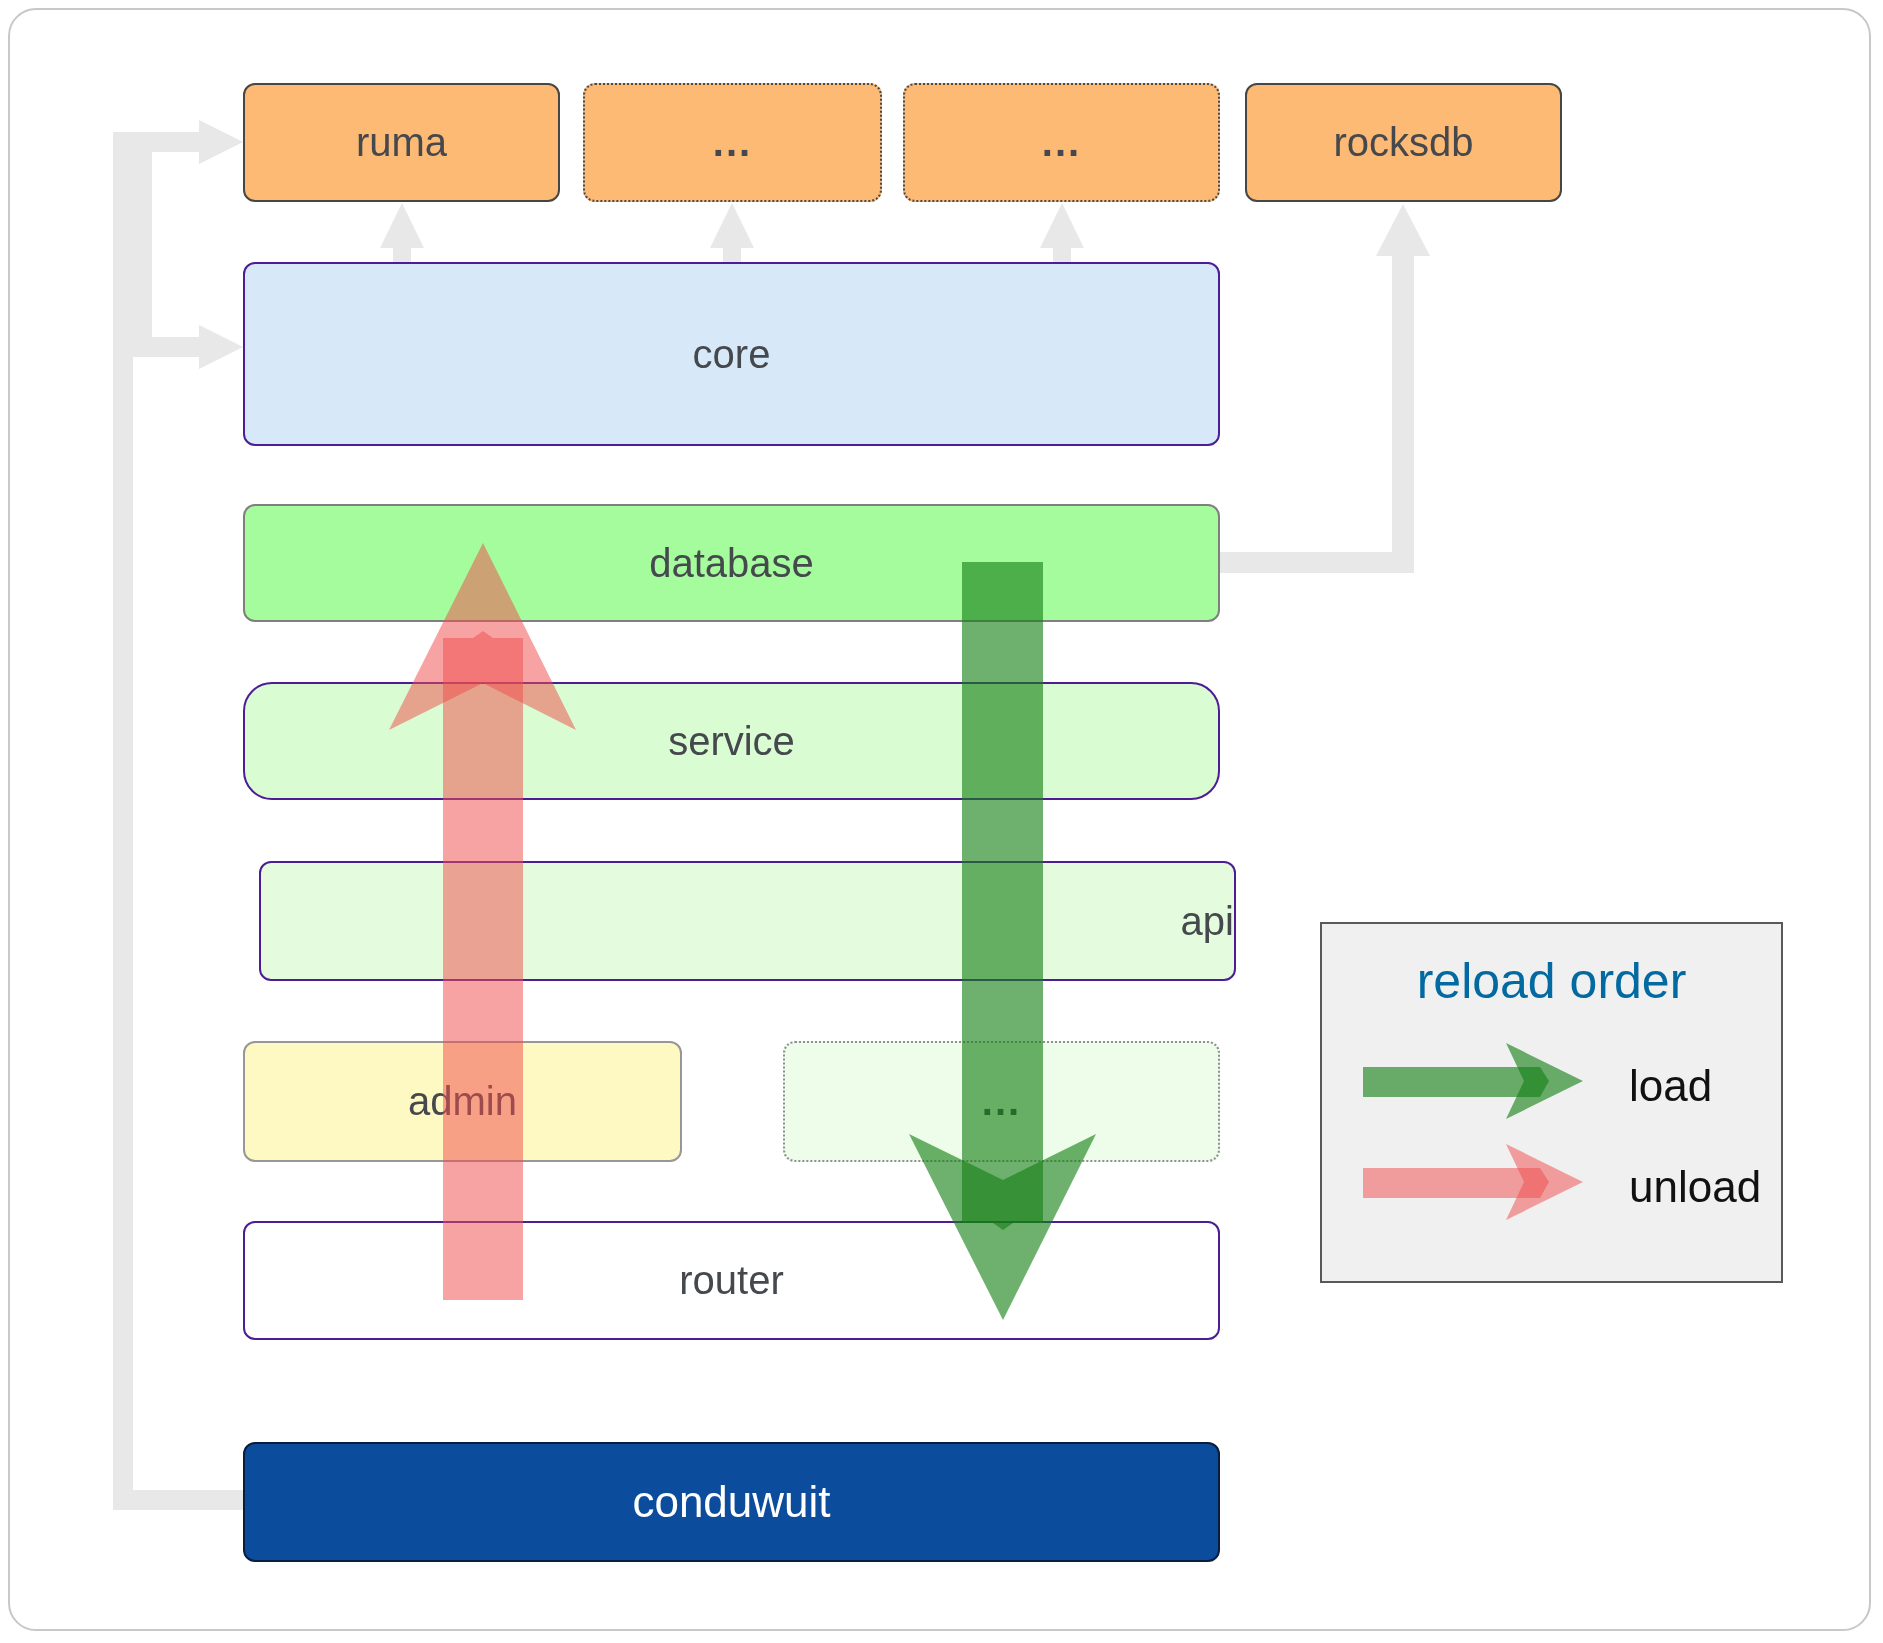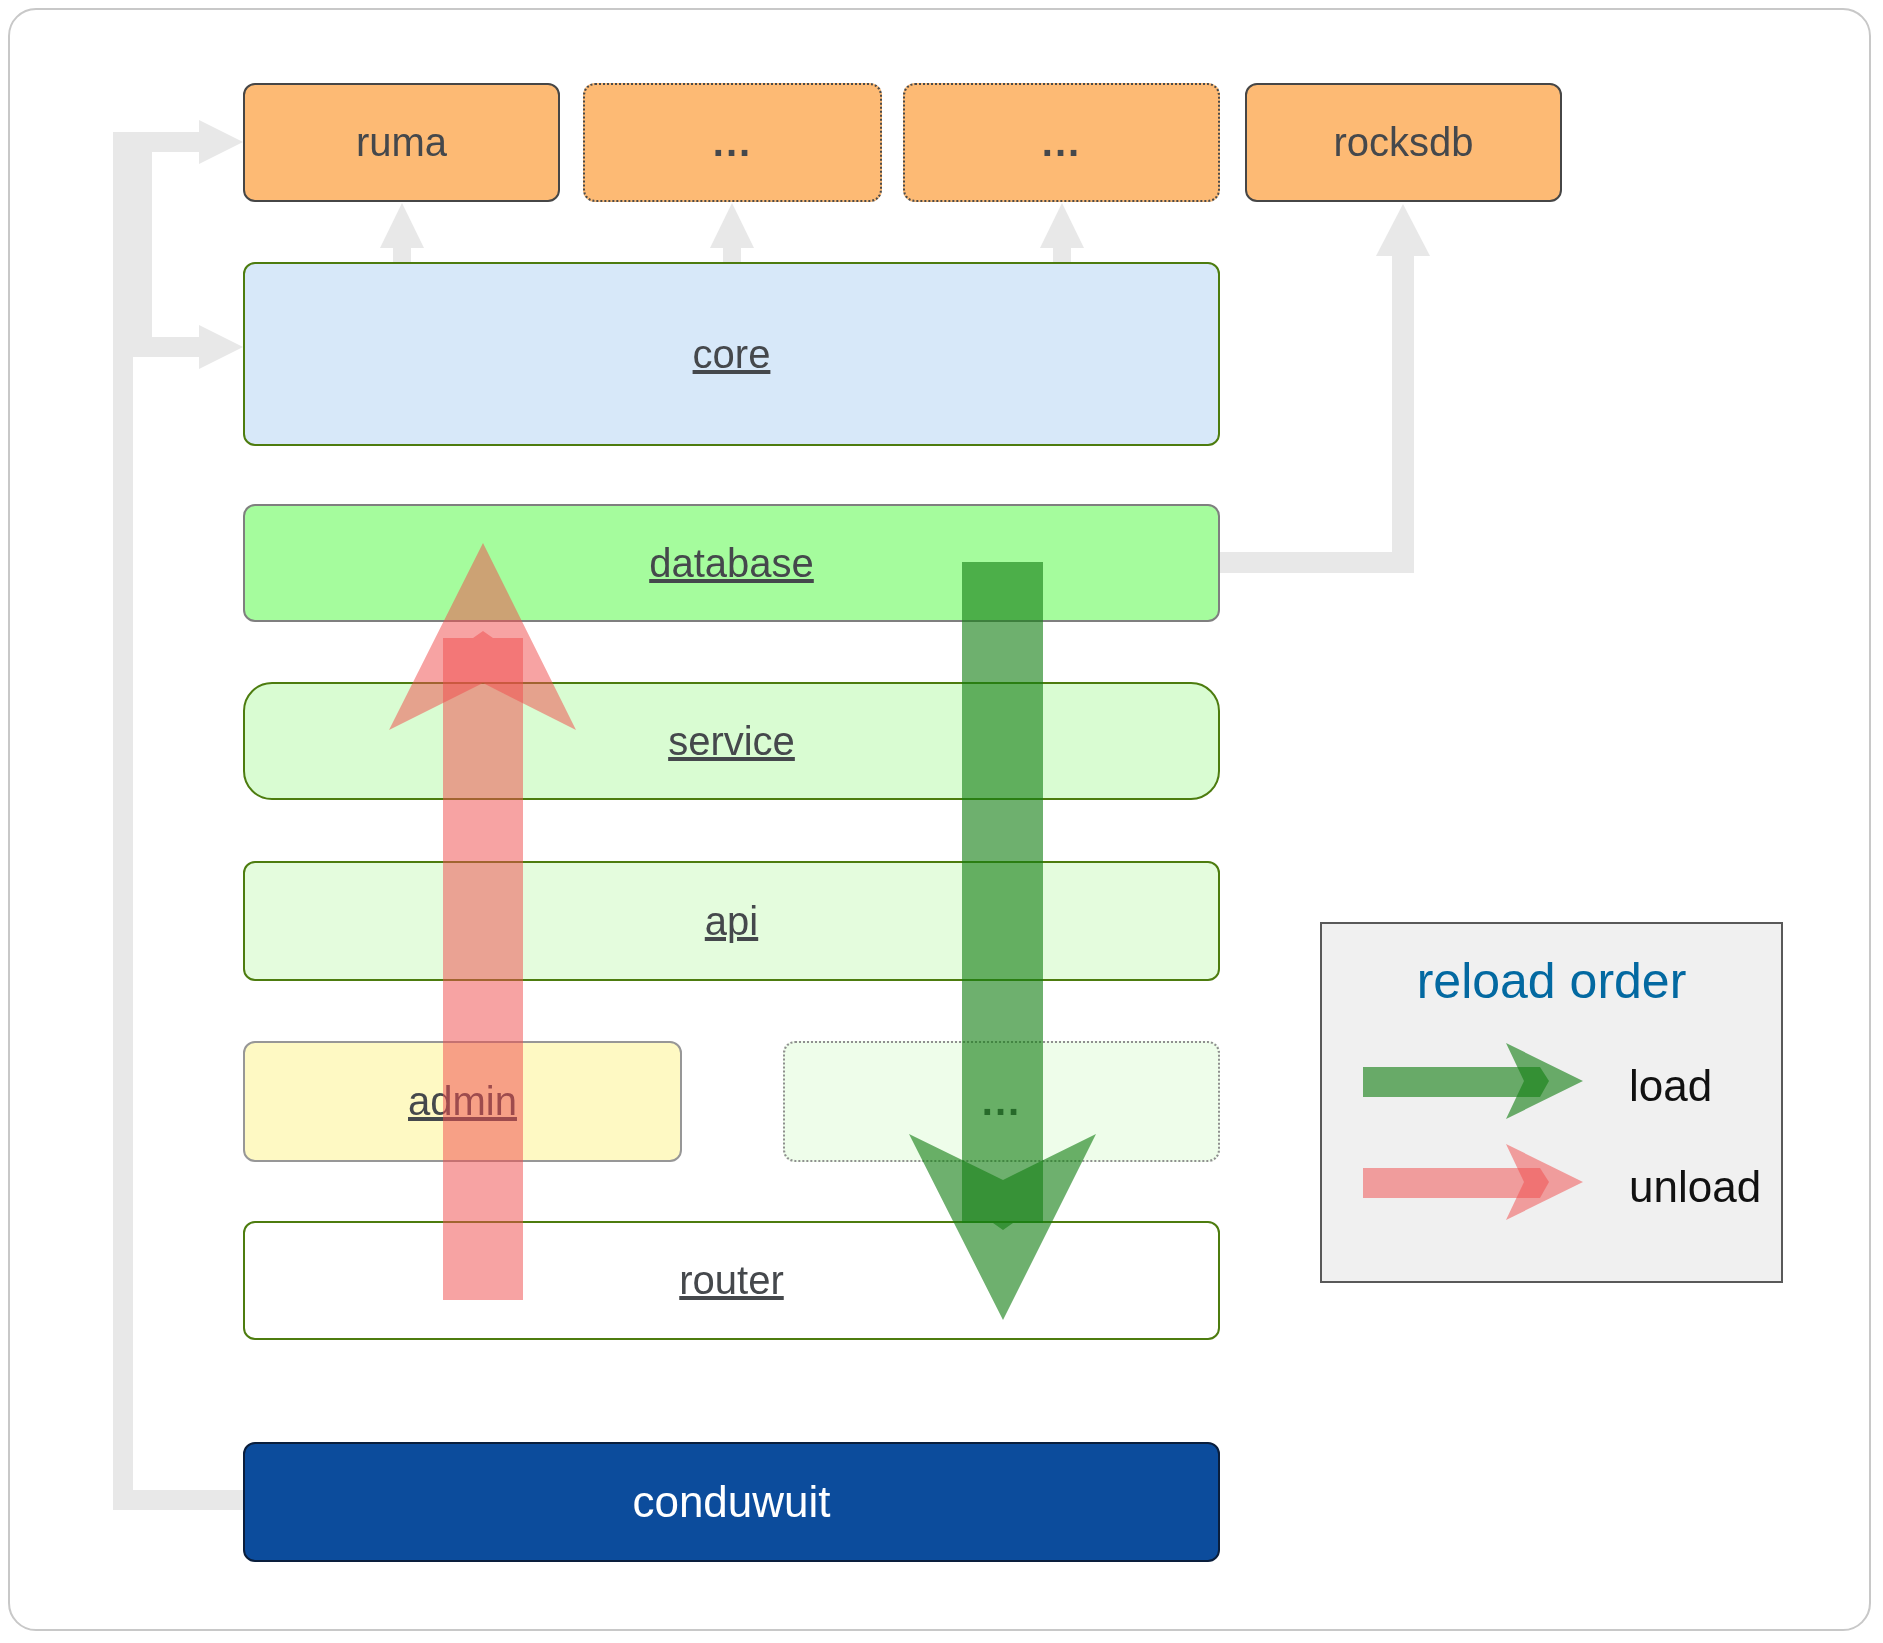--- a/index.html
+++ b/index.html
@@ -5,21 +5,21 @@
   html,body{margin:0;padding:0;background:#ffffff;font-family:"Liberation Sans",sans-serif;}
   #stage{position:relative;width:1883px;height:1643px;background:#ffffff;overflow:hidden;}
   #frame{position:absolute;left:8px;top:8px;width:1863px;height:1623px;border:2px solid #c8c8c8;border-radius:28px;box-sizing:border-box;}
   svg.layer{position:absolute;left:0;top:0;pointer-events:none;}
   #svg-under{z-index:1;}
   .box{position:absolute;box-sizing:border-box;display:flex;align-items:center;justify-content:center;
        border-radius:12px;z-index:2;color:#45484c;font-size:40px;}
   .box .lbl{white-space:nowrap;}
   .solid-dark{border:2px solid #464646;}
   .dotted-dark{border:2px dotted #4a4a4a;}
-  .solid-gray{border:2px solid #4d7c0f;text-decoration:underline;}
+  .solid-gray{border:2px solid #4c1d95;}
   .dotted-gray{border:2px dotted #8f8f8f;}
   .peach{background:#fdba74;}
   .dots-label{font-weight:700;letter-spacing:2px;}
   #box-core{background:#d7e8f9;}
   #box-database{background:#a5fc9d;border-color:#7f7f7f;}
   #box-service{background:#d9fcd2;border-radius:29px;}
   #box-api{background:#e4fcdd;}
   #box-admin{background:#fef9c3;border-color:#979797;}
   #box-admin-dots{background:#eefdea;}
   #box-router{background:#ffffff;}
@@ -82,21 +82,21 @@
   </div>
 
   <div id="box-database" class="box solid-gray" style="left:243px;top:504px;width:977px;height:118px;">
     <span class="lbl">database</span>
   </div>
 
   <div id="box-service" class="box solid-gray" style="left:243px;top:682px;width:977px;height:118px;">
     <span class="lbl">service</span>
   </div>
 
-  <div id="box-api" class="box solid-gray" style="left:243px;top:861px;width:977px;height:120px;">
+  <div id="box-api" class="box solid-gray" style="left:259px;top:861px;width:977px;height:120px;justify-content:flex-end;">
     <span class="lbl">api</span>
   </div>
 
   <div id="box-admin" class="box solid-gray" style="left:243px;top:1041px;width:439px;height:121px;">
     <span class="lbl">admin</span>
   </div>
   <div id="box-admin-dots" class="box dotted-gray" style="left:783px;top:1041px;width:437px;height:121px;">
     <span class="lbl dots-label">...</span>
   </div>
 

